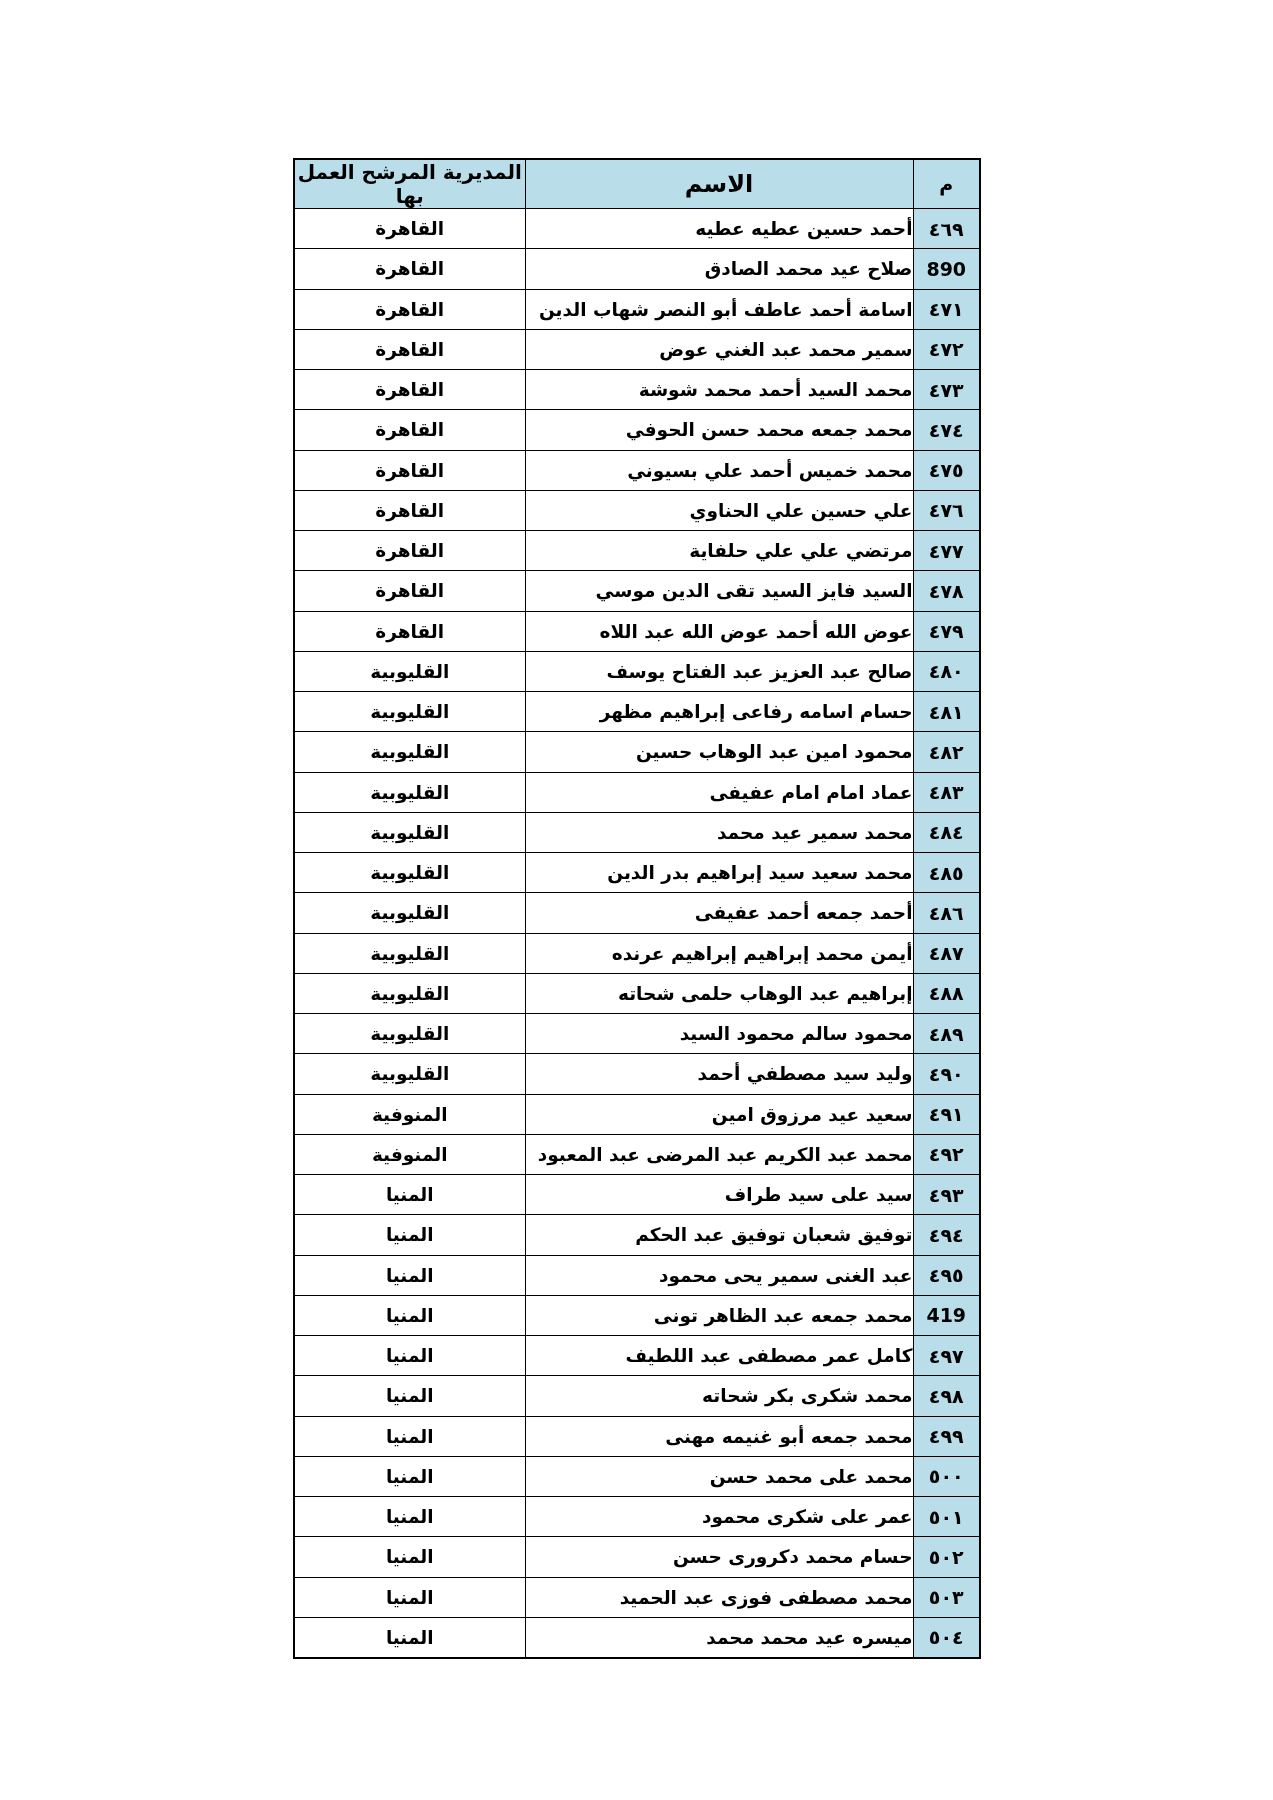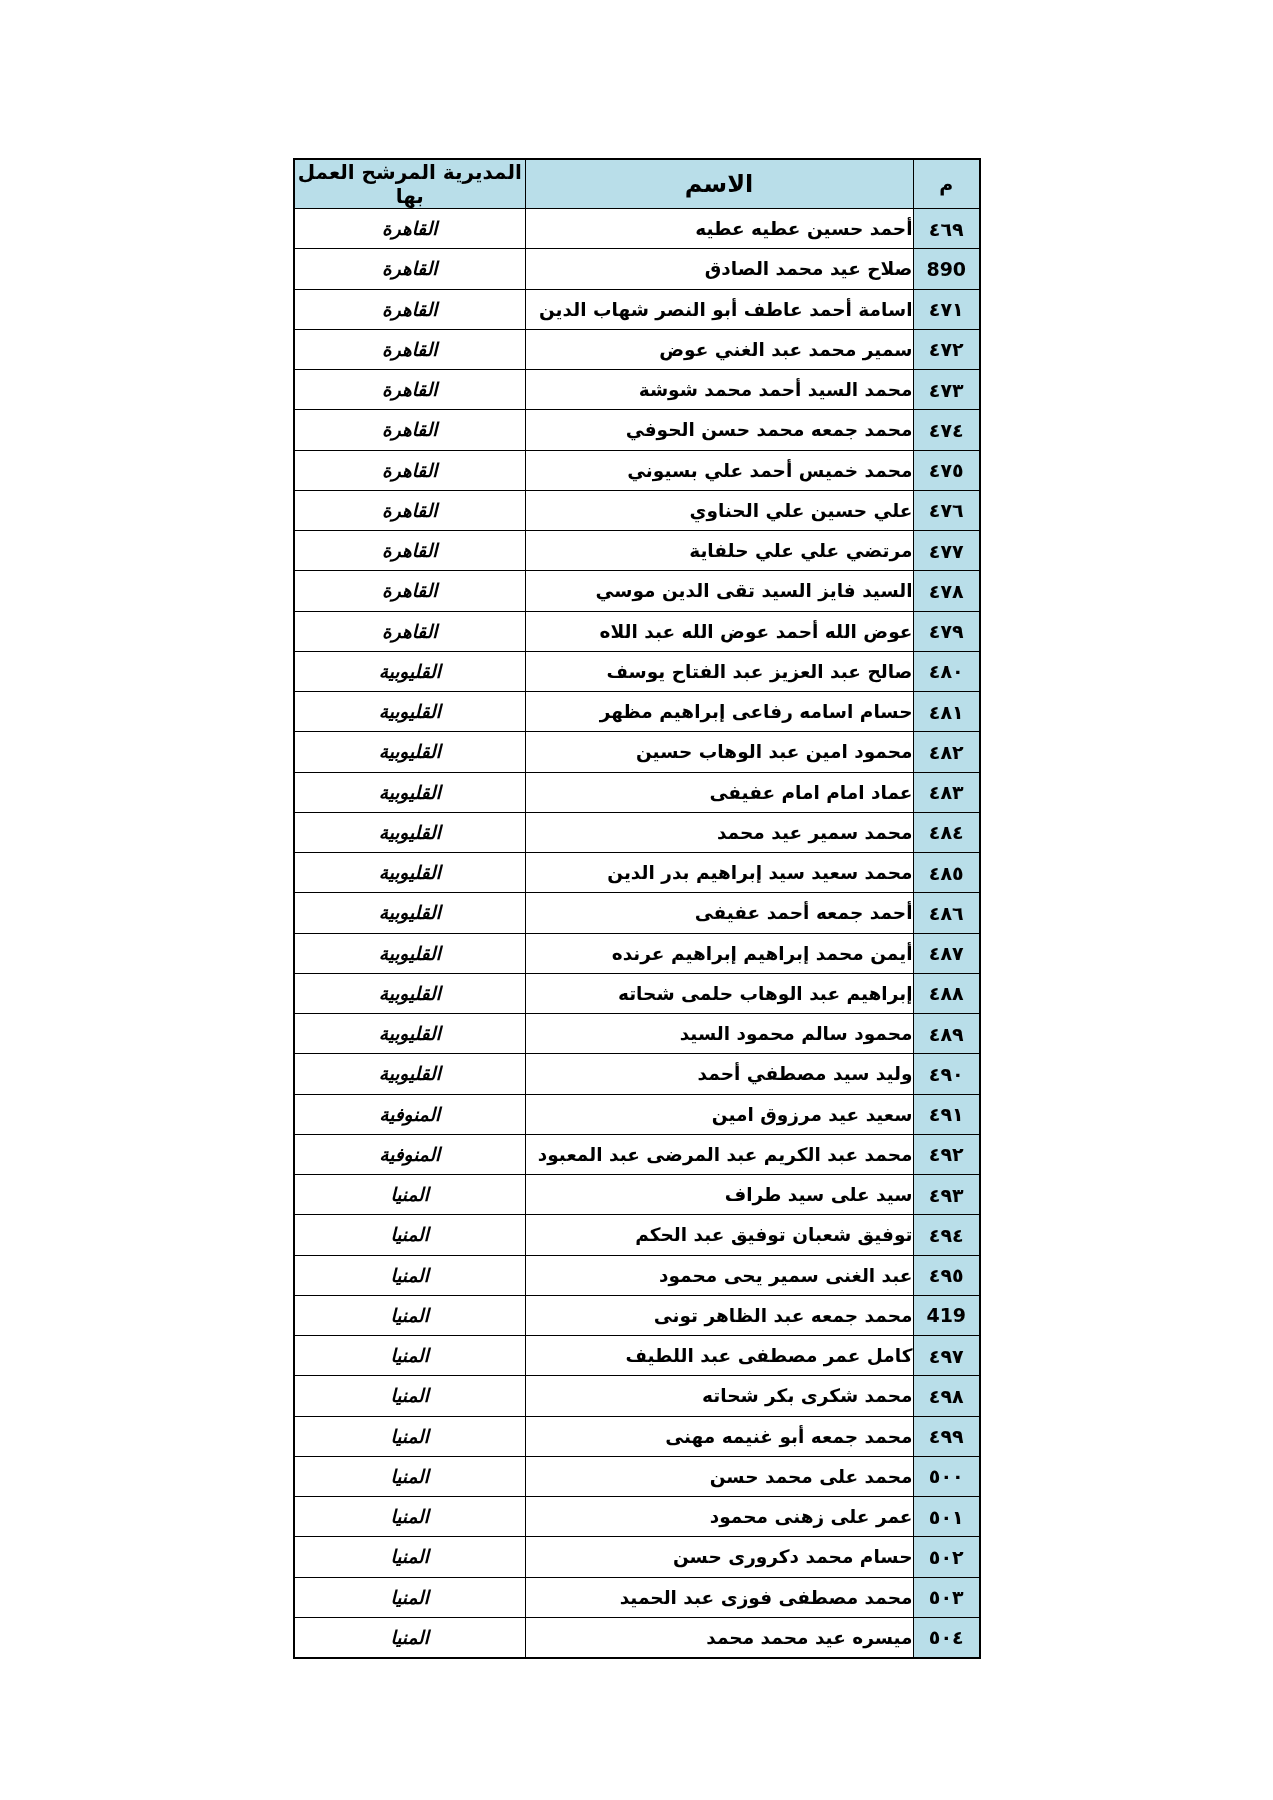--- a/index.html
+++ b/index.html
@@ -53,21 +53,20 @@
     text-align: right;
     padding-right: 22px;
     padding-left: 4px;
     font-size: 18.5px;
     white-space: nowrap;
     margin-left: 21px;
   }
   td.cell-directorate {
     text-align: center;
     font-size: 18.5px;
-    font-style: italic;
   }
   .page-number {
     position: absolute;
     top: 1694px;
     left: 0;
     width: 100%;
     text-align: right;
     font-size: 29px;
     font-weight: normal;
     direction: rtl;
@@ -248,21 +247,21 @@
           <td class="cell-name">محمد جمعه أبو غنيمه مهنى</td>
           <td class="cell-directorate">المنيا</td>
         </tr>
         <tr>
           <td class="cell-index">٥٠٠</td>
           <td class="cell-name">محمد على محمد حسن</td>
           <td class="cell-directorate">المنيا</td>
         </tr>
         <tr>
           <td class="cell-index">٥٠١</td>
-          <td class="cell-name">عمر على زهنى محمود</td>
+          <td class="cell-name">عمر على شكرى محمود</td>
           <td class="cell-directorate">المنيا</td>
         </tr>
         <tr>
           <td class="cell-index">٥٠٢</td>
           <td class="cell-name">حسام محمد دكرورى حسن</td>
           <td class="cell-directorate">المنيا</td>
         </tr>
         <tr>
           <td class="cell-index">٥٠٣</td>
           <td class="cell-name">محمد مصطفى فوزى عبد الحميد</td>

